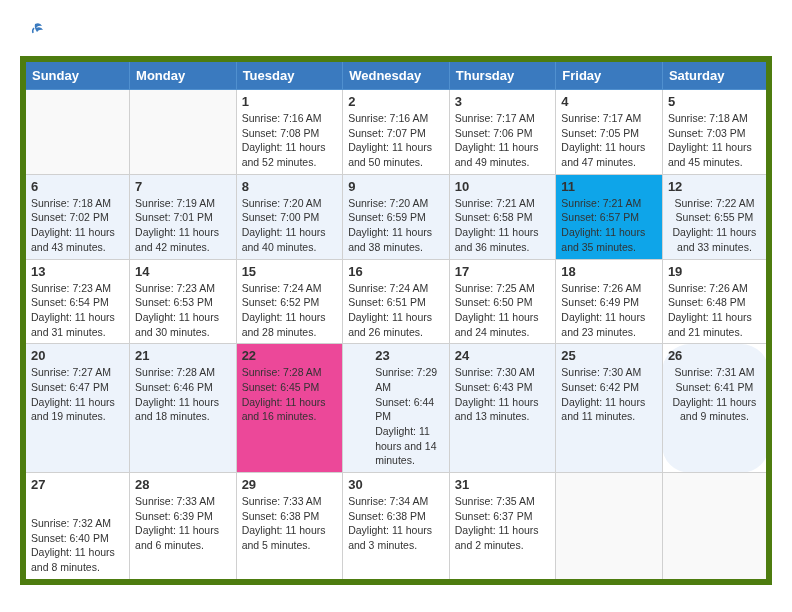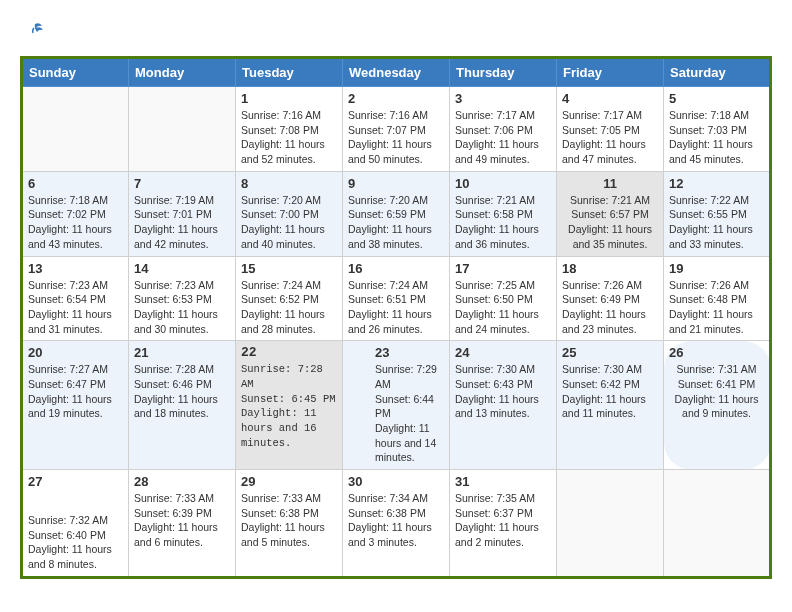--- a/index.html
+++ b/index.html
@@ -29,21 +29,21 @@
       font-weight: normal;
       color: #222;
     }
     .location {
       font-size: 15px;
       color: #444;
     }
     .calendar {
       width: 100%;
       border-collapse: collapse;
-      border: 3px solid #4d7c0f;
+      border: 6px solid #4d7c0f;
     }
     .calendar th {
       background-color: #3a7abf;
       color: #fff;
       text-align: left;
       padding: 6px 6px;
       font-size: 13px;
       font-weight: bold;
       border: 1px solid #5090cf;
     }
@@ -184,29 +184,29 @@
           <div class="day-detail" style="white-space: pre-line;">Sunrise: 7:20 AM
 Sunset: 6:59 PM
 Daylight: 11 hours and 38 minutes.</div>
         </td>
         <td style="background: rgb(237, 243, 251);">
           <span class="day-num">10</span>
           <div class="day-detail" style="white-space: pre-line;">Sunrise: 7:21 AM
 Sunset: 6:58 PM
 Daylight: 11 hours and 36 minutes.</div>
         </td>
-        <td style="background: #e5e5e5; text-align: center;">
+        <td style="background: #0ea5e9;">
           <span class="day-num">11</span>
           <div class="day-detail" style="white-space: pre-line;">Sunrise: 7:21 AM
 Sunset: 6:57 PM
 Daylight: 11 hours and 35 minutes.</div>
         </td>
         <td style="background: rgb(237, 243, 251);">
           <span class="day-num">12</span>
-          <div class="day-detail" style="white-space: pre-line;">Sunrise: 7:22 AM
+          <div class="day-detail" style="white-space: pre-line; text-align: center;">Sunrise: 7:22 AM
 Sunset: 6:55 PM
 Daylight: 11 hours and 33 minutes.</div>
         </td>
       </tr>
       <tr>
         <td>
           <span class="day-num">13</span>
           <div class="day-detail" style="white-space: pre-line;">Sunrise: 7:23 AM
 Sunset: 6:54 PM
 Daylight: 11 hours and 31 minutes.</div>
@@ -254,21 +254,21 @@
           <div class="day-detail" style="white-space: pre-line;">Sunrise: 7:27 AM
 Sunset: 6:47 PM
 Daylight: 11 hours and 19 minutes.</div>
         </td>
         <td style="background: rgb(237, 243, 251); margin-top: 15px;">
           <span class="day-num">21</span>
           <div class="day-detail" style="white-space: pre-line;">Sunrise: 7:28 AM
 Sunset: 6:46 PM
 Daylight: 11 hours and 18 minutes.</div>
         </td>
-        <td style="background: #e5e5e5; font-family: Liberation Mono, monospace;">
+        <td style="background: #ec4899;">
           <span class="day-num">22</span>
           <div class="day-detail" style="white-space: pre-line;">Sunrise: 7:28 AM
 Sunset: 6:45 PM
 Daylight: 11 hours and 16 minutes.</div>
         </td>
         <td style="background: rgb(237, 243, 251); padding-left: 32px;">
           <span class="day-num">23</span>
           <div class="day-detail" style="white-space: pre-line;">Sunrise: 7:29 AM
 Sunset: 6:44 PM
 Daylight: 11 hours and 14 minutes.</div>

